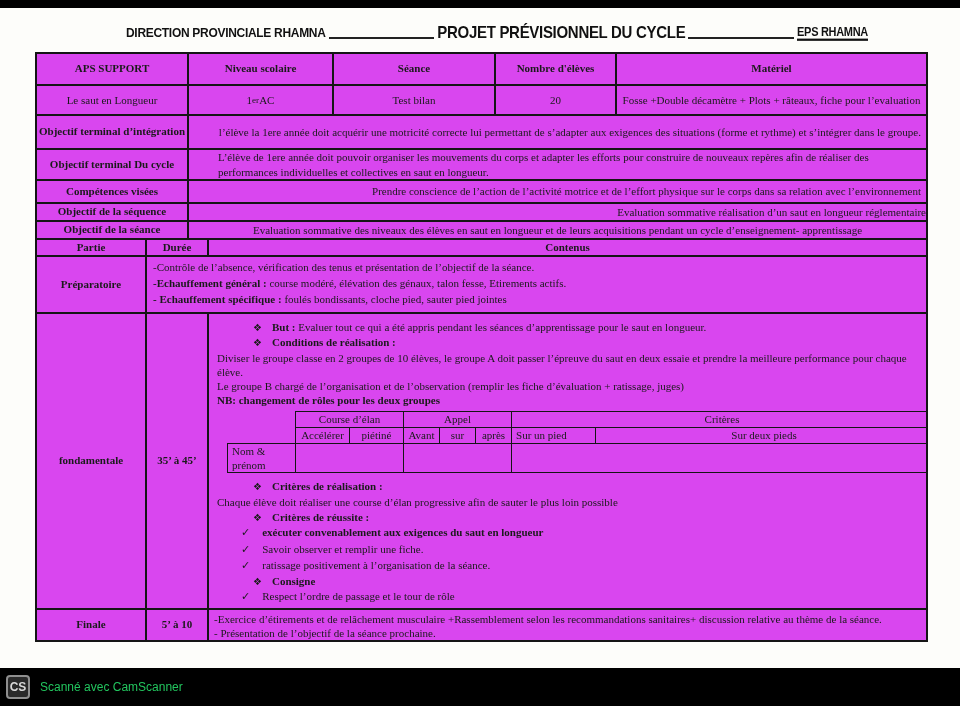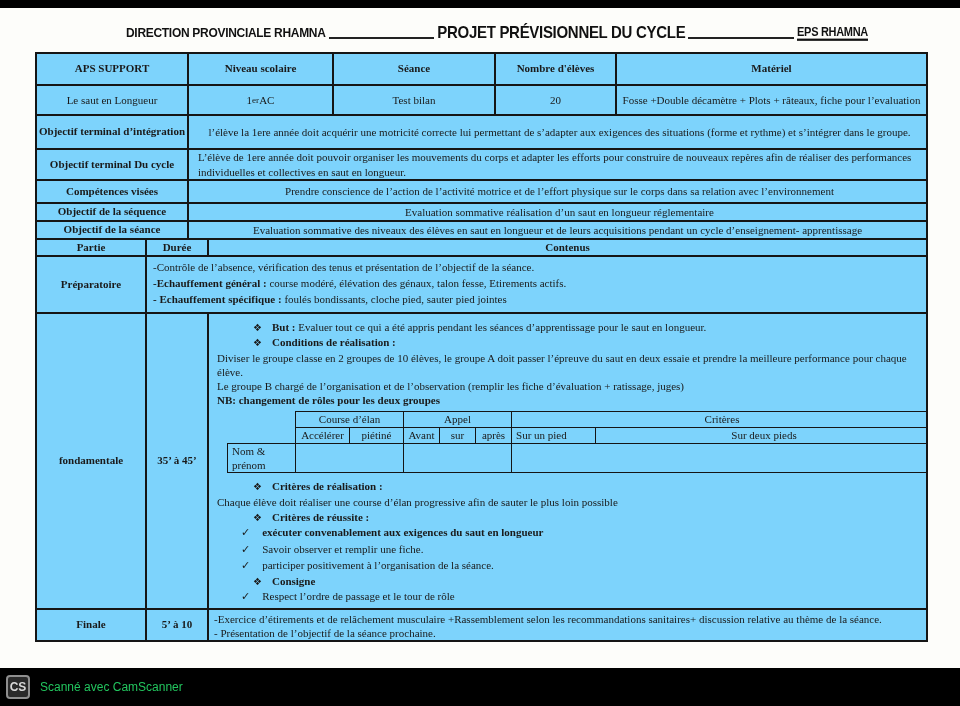--- a/index.html
+++ b/index.html
@@ -21,27 +21,27 @@
     position: absolute; top: 15px; left: 126px; right: 92px;
     display: flex; align-items: flex-end;
     font-family: "Liberation Sans", sans-serif;
     font-weight: 900; color: #111;
   }
   .doc-header .h-left  { font-size: 12px; letter-spacing: -0.3px; transform: scaleY(1.12); }
   .doc-header .h-center{ font-size: 15px; letter-spacing: -0.3px; transform: scaleY(1.12); }
   .doc-header .h-right { font-size: 11px; letter-spacing: -0.3px; border-bottom: 2px solid #111; transform: scaleY(1.12); }
   .doc-header .fill-line { flex: 1; border-bottom: 2.5px solid #222; margin: 0 3px 1px 3px; min-width: 60px; }
   
-  .sheet { position: absolute; left: 35px; top: 44px; width: 893px; border: 2px solid #151515; background: #7dd3fc; }
+  .sheet { position: absolute; left: 35px; top: 44px; width: 893px; border: 2px solid #151515; background: #d946ef; }
   .tr { display: flex; align-items: stretch; border-top: 2px solid #151515; }
   .tr:first-child { border-top: none; }
   .td { border-left: 2px solid #151515; overflow: hidden; }
   .td:first-child { border-left: none; }
   .cc { display: flex; align-items: center; justify-content: center; text-align: center; }
-  .cl { display: flex; align-items: center; justify-content: center; text-align: left; padding-left: 4px; }
+  .cl { display: flex; align-items: center; justify-content: flex-end; text-align: left; padding-left: 24px; }
   .bold { font-weight: bold; }
   .fs11 { font-size: 11px; }
   
   .w-c1{width:150px}.w-c2{width:145px}.w-c3{width:162px}.w-c4{width:121px}.w-c5{flex:1}
   .w-label{width:150px}.w-rest{flex:1}
   .w-partie{width:108px}.w-duree{width:62px}.w-cont{flex:1}
   .h30{height:30px}.h34{height:34px}.h31{height:31px}.h23{height:23px}.h18{height:18px}.h17{height:17px}
   .h-prep{height:57px}.h-fond{height:296px}.h-fin{height:32px}
   .lbl { font-weight: bold; font-size: 11px; line-height: 1.25; }
   .body-text { font-size: 11px; line-height: 1.3; padding: 2px 5px; }
@@ -226,21 +226,21 @@
           <div class="check-line">
             <span class="icon">✓</span>
             <span class="bold">exécuter convenablement aux exigences du saut en longueur</span>
           </div>
           <div class="check-line">
             <span class="icon">✓</span>
             <span>Savoir observer et remplir une fiche.</span>
           </div>
           <div class="check-line">
             <span class="icon">✓</span>
-            <span>participer positivement à l’organisation de la séance.</span>
+            <span>ratissage positivement à l’organisation de la séance.</span>
           </div>
 
           <div class="bullet-line">
             <span class="icon">❖</span>
             <span class="bold">Consigne</span>
           </div>
           <div class="check-line">
             <span class="icon">✓</span>
             <span>Respect l’ordre de passage et le tour de rôle</span>
           </div>

